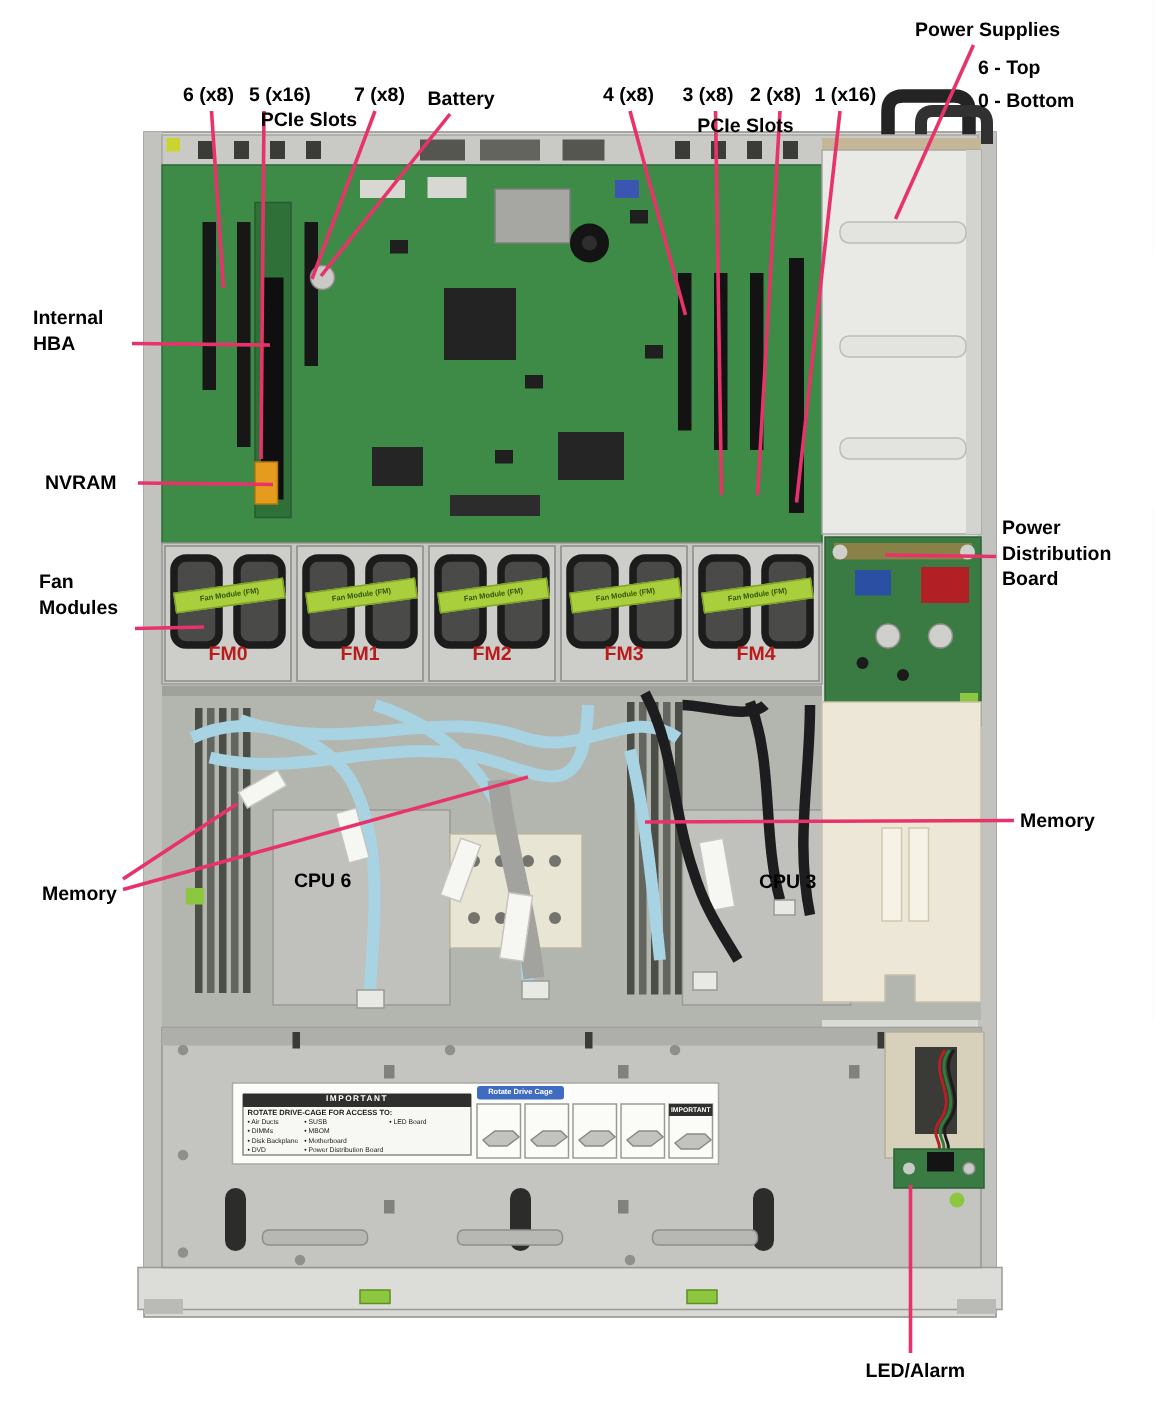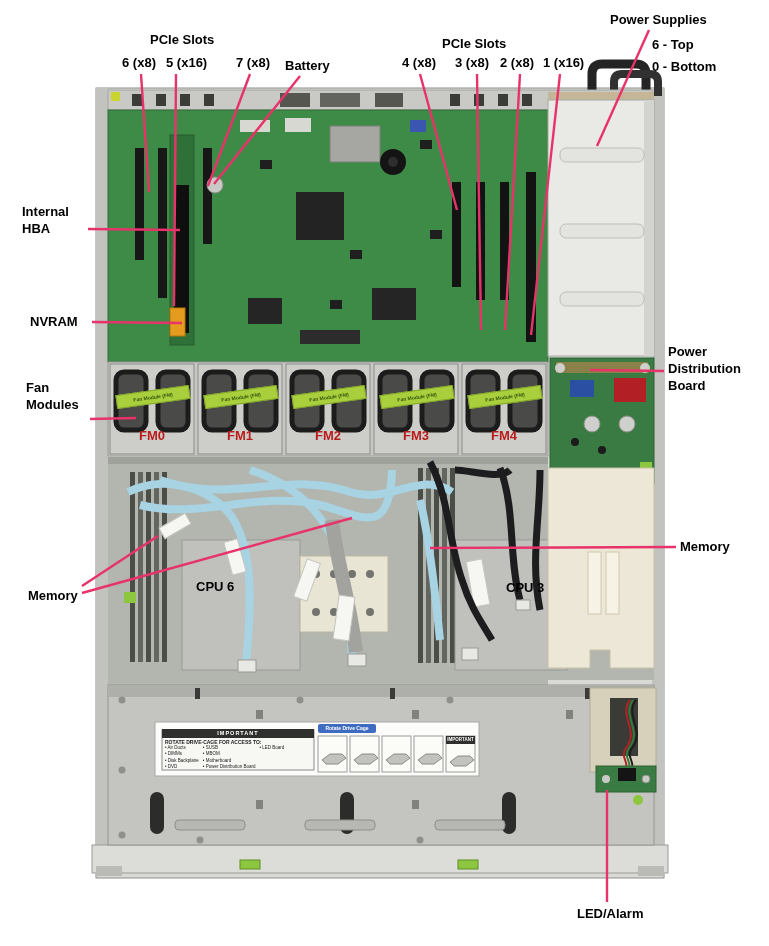--- a/index.html
+++ b/index.html
@@ -2,21 +2,21 @@
 <html style="--callout: #e8336a; --motherboard: #3e8a47; --fan-sticker: #a9cf3d; --chassis: #d9dad6;"><head>
 <meta charset="utf-8">
 <style>
   html,body{margin:0;padding:0;background:#fff;}
   .stage{position:relative;width:769px;height:946px;background:#ffffff;overflow:hidden;
          font-family:"Liberation Sans", sans-serif;}
   .stage svg{position:absolute;left:0;top:0;}
   .lbl{position:absolute;font-weight:bold;font-size:13px;color:#000;line-height:1.3;white-space:nowrap;}
   .u{}
   .wrap{white-space:normal;}
-  .ctr{text-align:left;}
+  .ctr{text-align:center;margin-top:40px;}
   .fm{position:absolute;font-weight:bold;font-size:13px;color:#b91c1c;width:60px;text-align:center;}
   .fan-sticker{position:absolute;background:var(--fan-sticker,#a9cf3d);border:1px solid #7fa32a;
     color:#33550e;font-size:5px;font-weight:bold;text-align:center;width:72px;height:12px;
     line-height:12px;transform:rotate(-8deg);overflow:hidden;}
   .callout-line{stroke:var(--callout,#e8336a);stroke-width:2.4;fill:none;}
   .svc{position:absolute;left:162px;top:729px;width:152px;color:#1a1a1a;}
   .svc-head{background:#2f2f2d;color:#fff;font-size:5.5px;font-weight:bold;text-align:center;
     height:9px;line-height:9px;letter-spacing:1px;}
   .svc-rotate{font-size:5px;font-weight:bold;margin:1px 0 0 3px;}
   .svc-cols{display:flex;gap:4px;margin-left:3px;}

